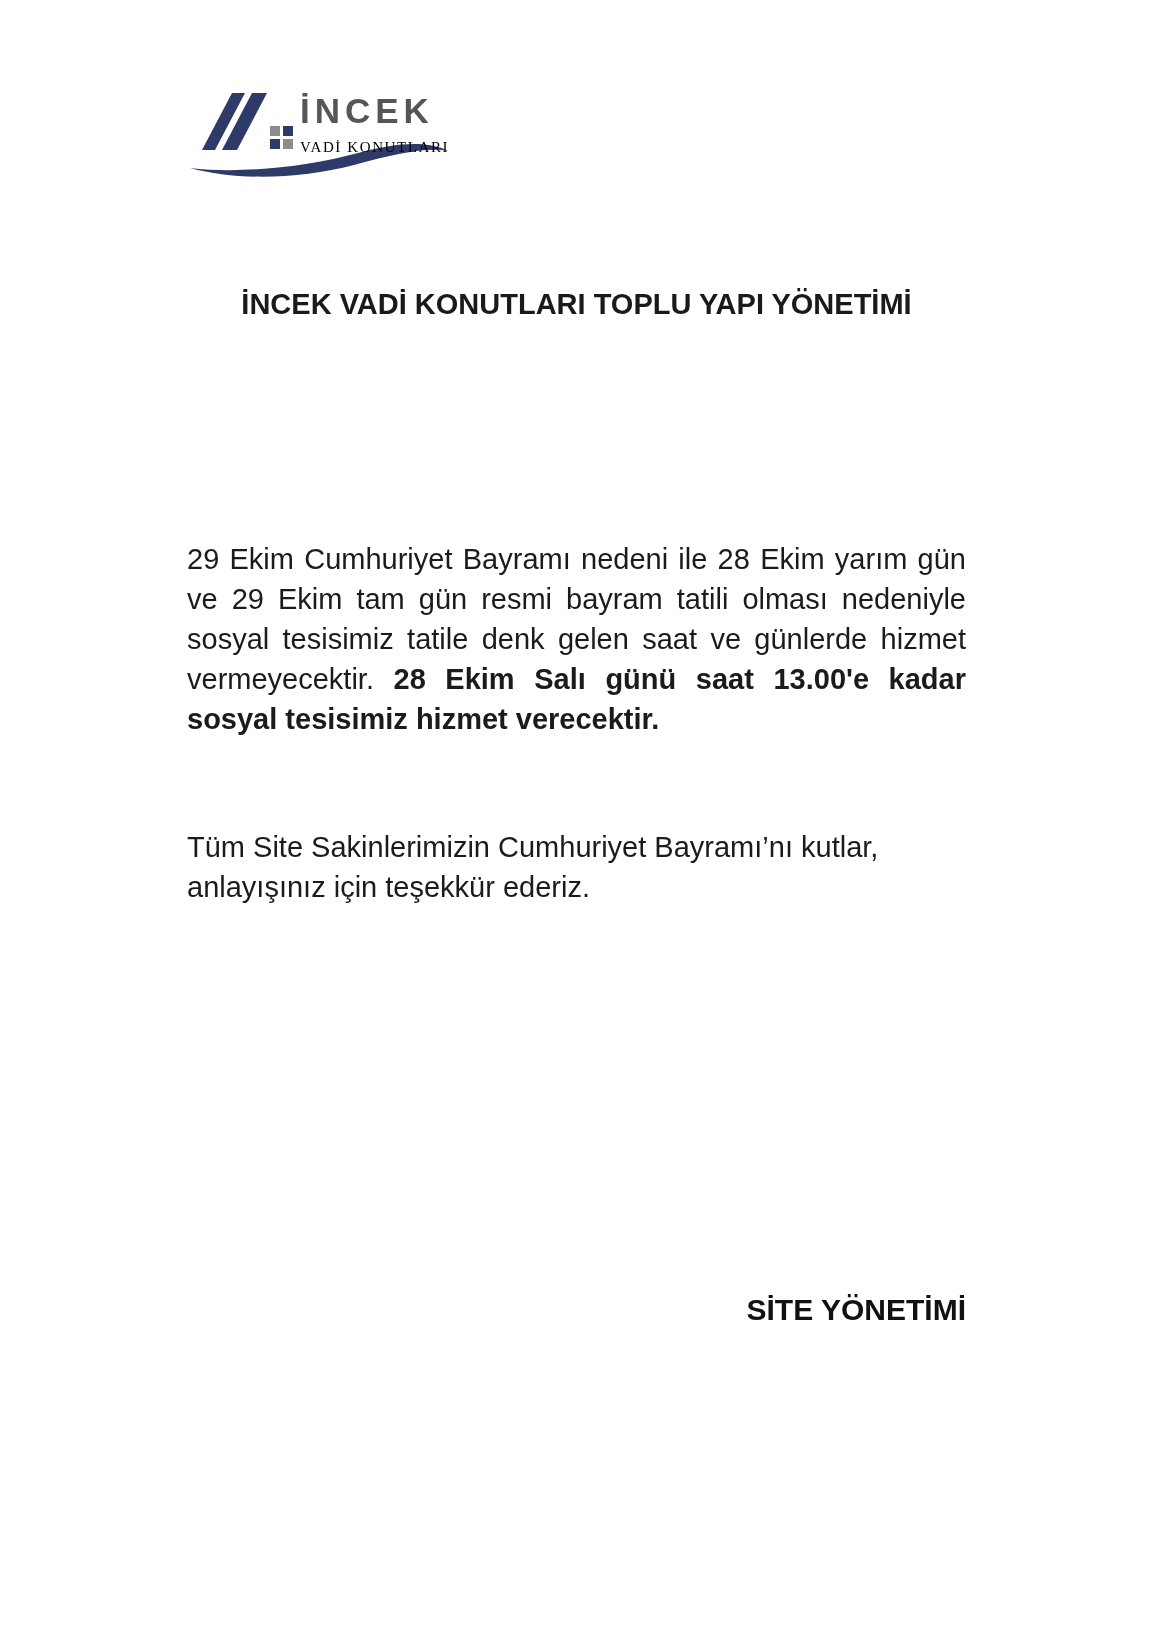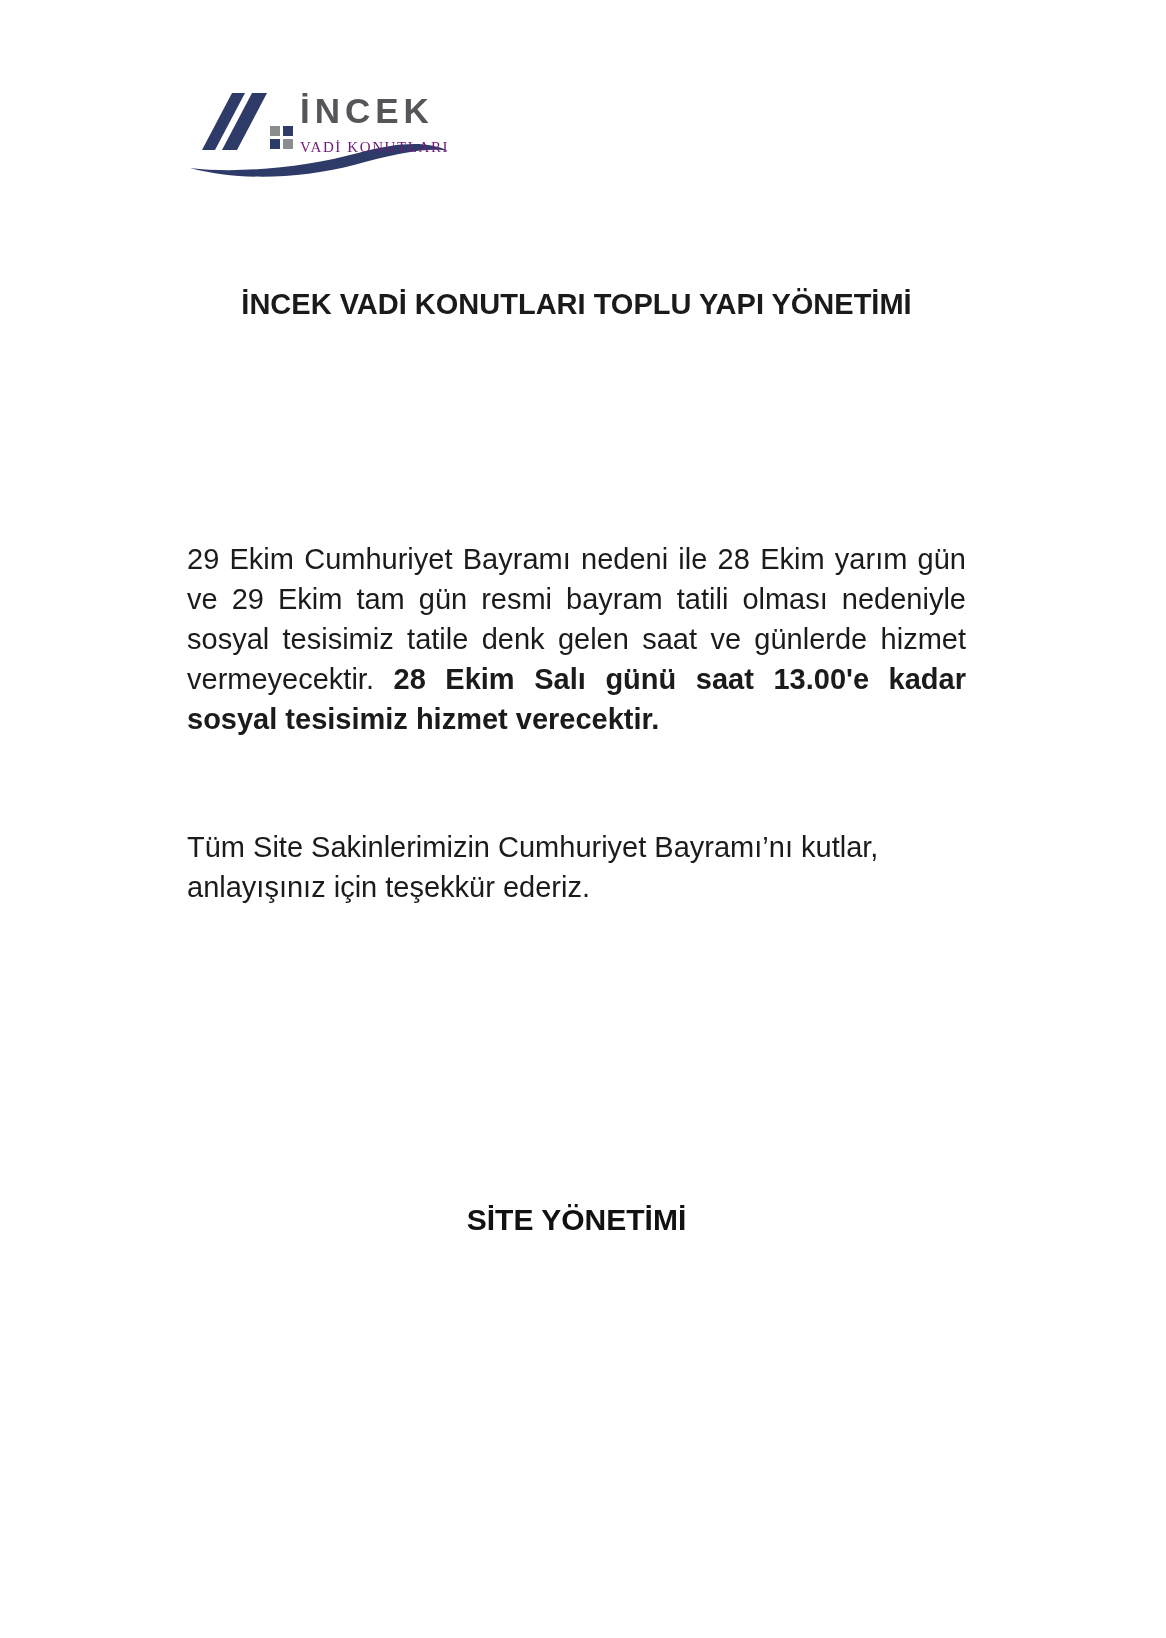--- a/index.html
+++ b/index.html
@@ -32,21 +32,21 @@
     white-space: nowrap;
     line-height: 1;
   }
   .logo-subtitle {
     position: absolute;
     left: 112px;
     top: 60px;
     font-family: "Liberation Serif", serif;
     font-size: 15px;
     letter-spacing: 1.6px;
-    color: #701a75;
+    color: #000000;
     white-space: nowrap;
     line-height: 1;
   }
   
   .doc-title {
     position: absolute;
     left: 187px;
     top: 284px;
     width: 779px;
     text-align: center;
@@ -63,22 +63,22 @@
     font-size: 29px;
     color: #1b1b1b;
     line-height: 40px;
   }
   .greeting   { top: 469px; }
   .para-notice { top: 539px; text-align: justify; }
   .para-notice .bold-part { font-weight: bold; }
   .para-celebration { top: 827px; }
   .closing    { top: 989px; }
   .signature  {
-    top: 1200px;
-    text-align: center;
+    top: 1290px;
+    text-align: right;
     font-weight: bold;
     font-size: 30px;
     color: #111111;
   }
 </style>
 </head>
 <body>
 
 <div class="page">
 

